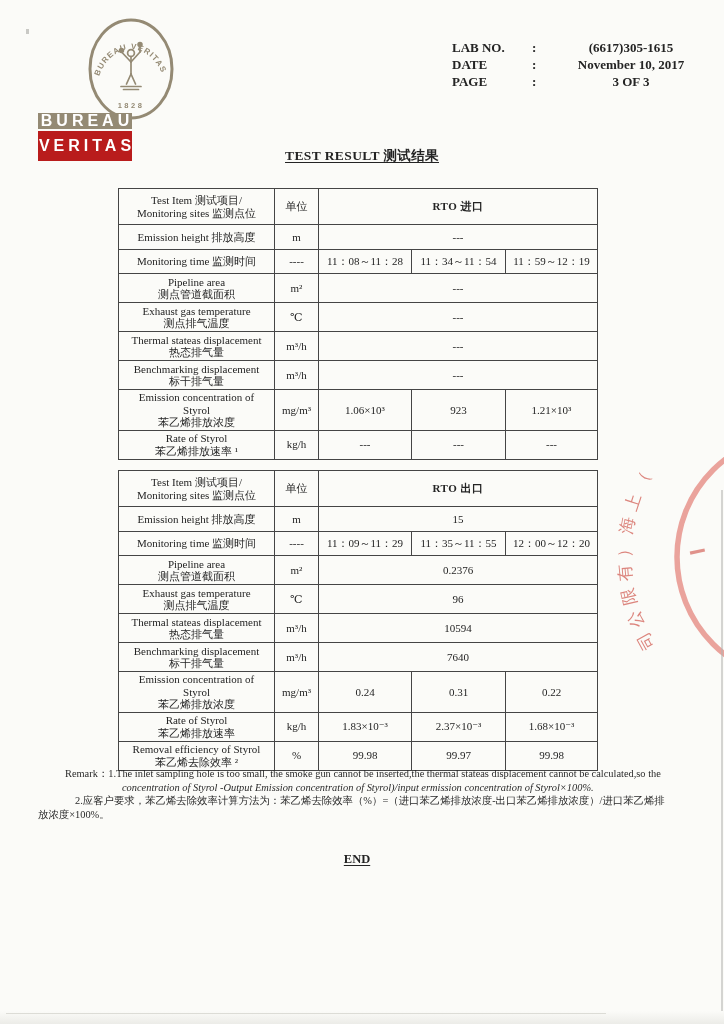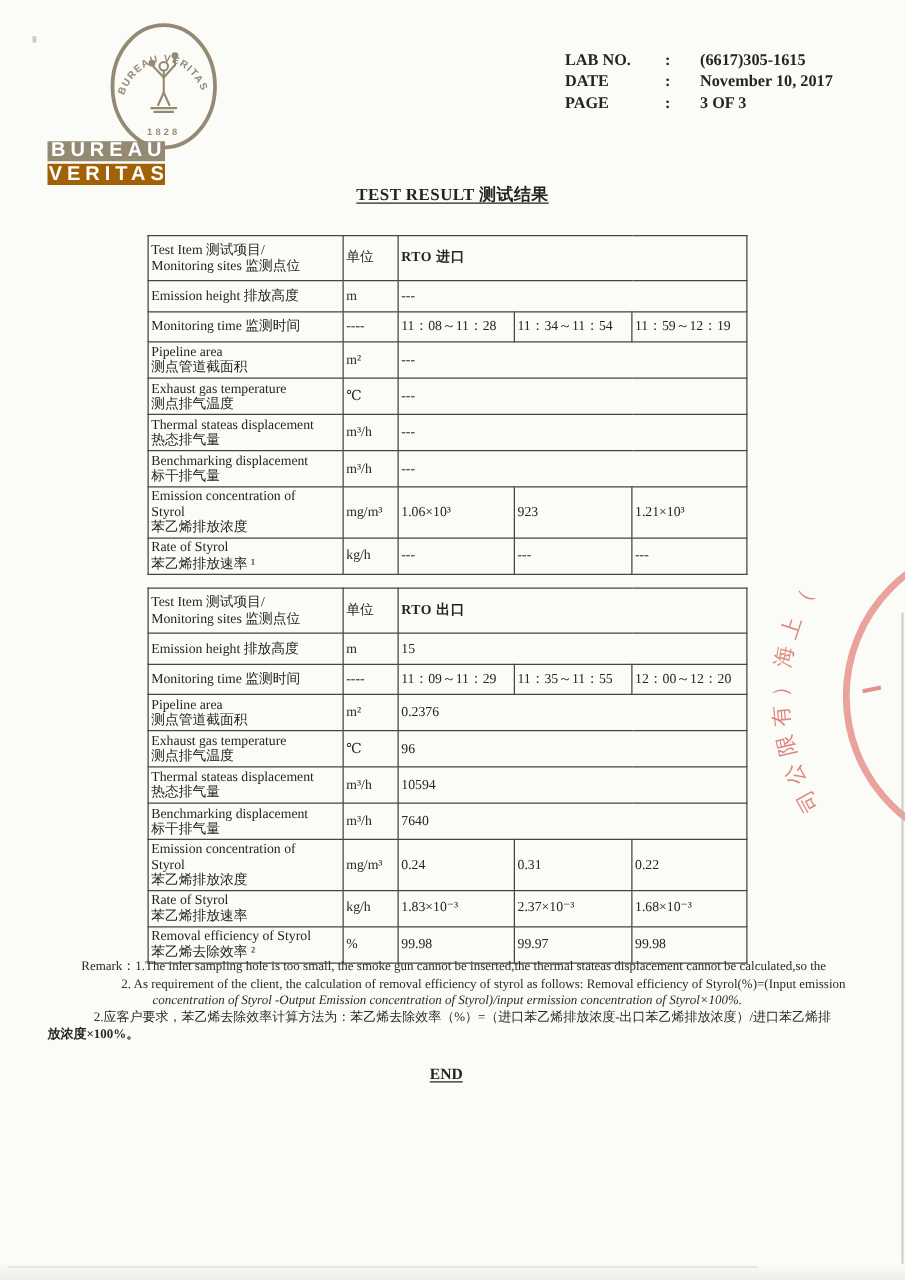--- a/index.html
+++ b/index.html
@@ -11,56 +11,56 @@
   
   .emblem{position:absolute; left:86px; top:16px; width:90px; height:106px;}
   .brandbar{
     position:absolute; left:38px; width:94px; height:16px;
     display:flex; align-items:center; justify-content:center;
     font-family:"Liberation Sans","DejaVu Sans",sans-serif;
     font-weight:bold; font-size:16px; letter-spacing:4px; color:#ffffff;
     padding-left:4px; box-sizing:border-box;
   }
   .bar-bureau{top:113px; background:#948a74; height:16px;}
-  .bar-veritas{top:131px; background:#a16207; height:17px;}
+  .bar-veritas{top:131px; background:#b91c1c; height:30px;}
   .infoblock{
     position:absolute; left:452px; top:39px; width:250px;
     font-weight:bold; font-size:13px; line-height:17px;
   }
   .inforow{display:grid; grid-template-columns:80px 28px 1fr;}
-  .inforow .val{text-align:left;}
+  .inforow .val{text-align:center;}
   
   .doc-title{
     position:absolute; left:0; top:147px; width:724px; text-align:center;
     font-weight:bold; font-size:13.5px; letter-spacing:.4px;
   }
   .doc-title span{text-decoration:underline; text-underline-offset:2px;}
   
   table.result{
     position:absolute; left:118px; width:479px;
     border-collapse:collapse; table-layout:fixed;
-    font-size:11px; line-height:12.5px; text-align:left;
+    font-size:11px; line-height:12.5px; text-align:center;
     color:#242424;
   }
   #table0{top:188px;}
   #table1{top:470px;}
   table.result td{border:1px solid #454545; padding:1.5px 2px; vertical-align:middle;}
   table.result tr.hdr td{padding:5px 2px;}
   table.result td.site{font-weight:bold; letter-spacing:.5px;}
   table.result tr.single td{padding:5.5px 2px;}
   table.result tr.tall td{padding:1px 2px;}
   
   .remarks{
     position:absolute; left:38px; top:767px; width:664px;
     font-size:10.4px; line-height:13.6px; color:#2a2a2a;
   }
   .remarks .ln{white-space:nowrap;}
   .ind1{padding-left:27px;} .ind2{padding-left:0;} .ind3{padding-left:59px;}
   .ind4{padding-left:84px;font-style:italic;} .ind5{padding-left:10px;} .ind6{padding-left:37px;}
-  .ind7{padding-left:0;font-weight:bold;}
+  .ind7{padding-left:0;}
   .end-label{
     position:absolute; left:0; top:852px; width:714px; text-align:center;
     font-weight:bold; font-size:12.5px;
   }
   .end-label span{text-decoration:underline; text-underline-offset:2px;}
   
   .stamp{position:absolute; left:600px; top:430px; width:124px; height:260px; pointer-events:none;}
   
   .edge-right{position:absolute; right:1px; top:490px; height:522px; width:2px; background:#b4b4b0; opacity:.55;}
   .bottom-band{position:absolute; left:0; right:0; bottom:0; height:13px;
@@ -301,21 +301,20 @@
           <td>%</td>
           <td>99.98</td>
           <td>99.97</td>
           <td>99.98</td>
         </tr>
       </tbody>
     </table>
 
   <div class="remarks">
     <div class="ln ind1">Remark：1.The inlet sampling hole is too small, the smoke gun cannot be inserted,the thermal stateas displacement cannot be calculated,so the</div>
-    <div class="ln ind3">2. As requirement of the client, the calculation of removal efficiency of styrol as follows: Removal efficiency of Styrol(%)=(Input emission</div>
     <div class="ln ind4">concentration of Styrol -Output Emission concentration of Styrol)/input ermission concentration of Styrol×100%.</div>
     <div class="ln ind6">2.应客户要求，苯乙烯去除效率计算方法为：苯乙烯去除效率（%）=（进口苯乙烯排放浓度-出口苯乙烯排放浓度）/进口苯乙烯排</div>
     <div class="ln ind7">放浓度×100%。</div>
   </div>
 
   <div class="end-label"><span>END</span></div>
 
   <svg class="stamp" id="stampSvg" viewBox="0 0 124 260">
       <circle cx="200" cy="127" r="123" fill="none" stroke="#e6938c" stroke-width="5.5" opacity="0.85"></circle>
       <text transform="translate(47.2 52.5) rotate(-64.0)" font-size="17" text-anchor="middle" fill="#d4655c" opacity="0.78" font-family="Liberation Serif, DejaVu Serif, serif">（</text>

